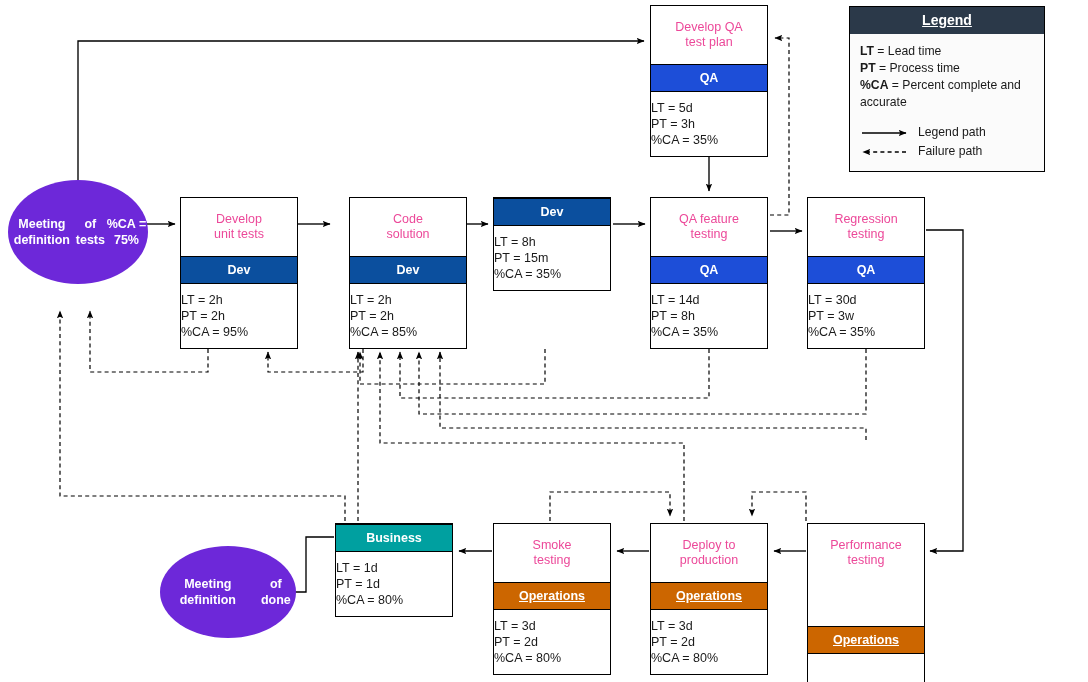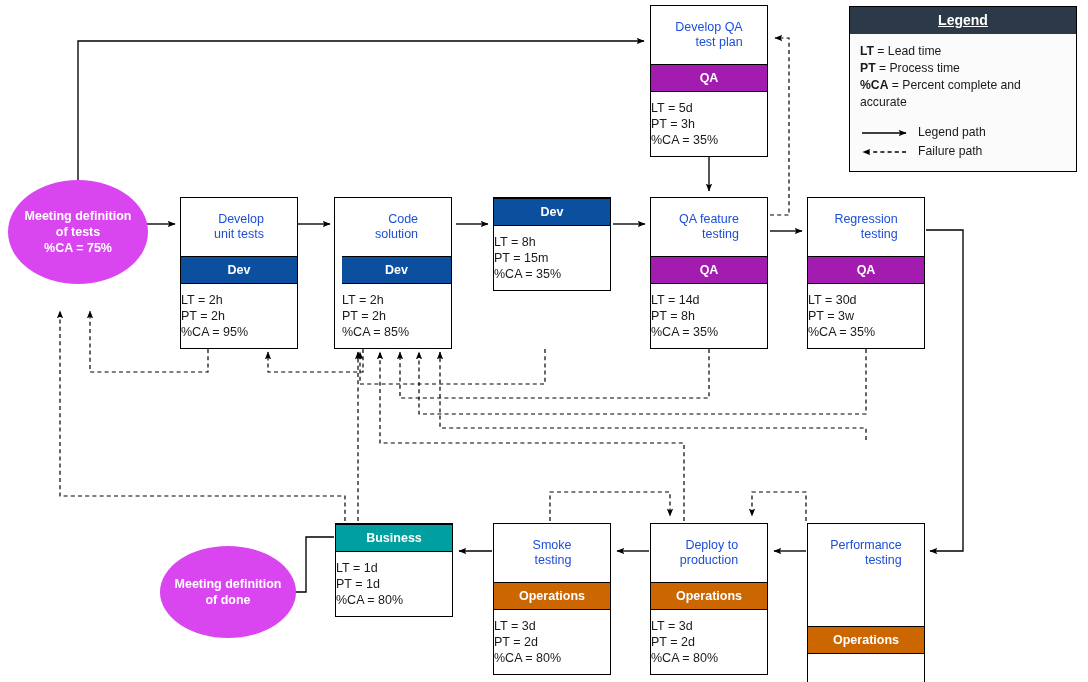--- a/index.html
+++ b/index.html
@@ -6,38 +6,38 @@
   body{width:1088px;height:682px;background:#ffffff;
        font-family:"Liberation Sans","DejaVu Sans",sans-serif;
        -webkit-font-smoothing:antialiased;}
   #stage{position:relative;width:1088px;height:682px;overflow:hidden;}
   svg#wires{position:absolute;left:0;top:0;width:1088px;height:682px;}
 
   
   .pbox{position:absolute;width:118px;background:#fff;border:1.4px solid #000;
         box-sizing:border-box;display:flex;flex-direction:column;}
   .pbox .title{height:58px;display:flex;align-items:center;justify-content:center;
-        text-align:right;font-size:12.5px;color:#1d4ed8;line-height:15px;padding:0 4px;}
+        text-align:center;font-size:12.5px;color:#ec4899;line-height:15px;padding:0 4px;}
   .pbox .band{height:26px;display:flex;align-items:center;justify-content:center;
         font-size:12.5px;font-weight:bold;color:#ffffff;
         border-top:1.4px solid #000;border-bottom:1.4px solid #000;}
   .pbox .metrics{height:64px;display:flex;flex-direction:column;
         justify-content:center;font-size:12.5px;color:#1a1a1a;line-height:16px;}
   .band.dev{background:#0b4f9e;}
-  .band.qa{background:#a21caf;}
-  .band.ops{background:#cc6600;}
+  .band.qa{background:#1d4ed8;}
+  .band.ops{background:#cc6600;text-decoration:underline;}
   .band.biz{background:#00a0a0;}
 
   
-  .ellipse{position:absolute;background:#d946ef;border-radius:50%;
-        display:flex;flex-direction:column;align-items:center;justify-content:center;
+  .ellipse{position:absolute;background:#6d28d9;border-radius:50%;
+        display:flex;flex-direction:row;align-items:center;justify-content:center;
         color:#ffffff;font-weight:bold;font-size:12.5px;line-height:16px;text-align:center;}
 
   
-  #legend{position:absolute;left:849px;top:6px;width:228px;
+  #legend{position:absolute;left:849px;top:6px;width:196px;
         border:1.2px solid #000;box-sizing:border-box;background:#fbfbfb;}
   #legend .lg-head{background:#2b3949;color:#fff;font-weight:bold;font-size:14px;
         text-align:center;padding:5px 0 6px;}
   #legend .lg-head span{text-decoration:underline;}
   #legend .lg-body{padding:9px 10px 10px 10px;font-size:12.2px;color:#1a1a1a;
         line-height:17px;}
   #legend .lg-body b{font-weight:bold;}
   #legend .lg-paths{margin-top:12px;}
   #legend .lg-row{display:flex;align-items:center;height:19px;}
   #legend .lg-row .key{width:58px;flex:0 0 58px;height:14px;position:relative;}
@@ -143,21 +143,21 @@
       <span>unit tests</span></span>
     </div>
     <div class="band dev">Dev</div>
     <div class="metrics">
       <div>LT = 2h</div>
       <div>PT = 2h</div>
       <div>%CA = 95%</div>
     </div>
   </div>
 
-  <div class="pbox" style="left:334px;top:197px;padding-left:7px;">
+  <div class="pbox" style="left:349px;top:197px;">
     <div class="title">
       <span><span>Code</span><br>
       <span>solution</span></span>
     </div>
     <div class="band dev">Dev</div>
     <div class="metrics">
       <div>LT = 2h</div>
       <div>PT = 2h</div>
       <div>%CA = 85%</div>
     </div>

